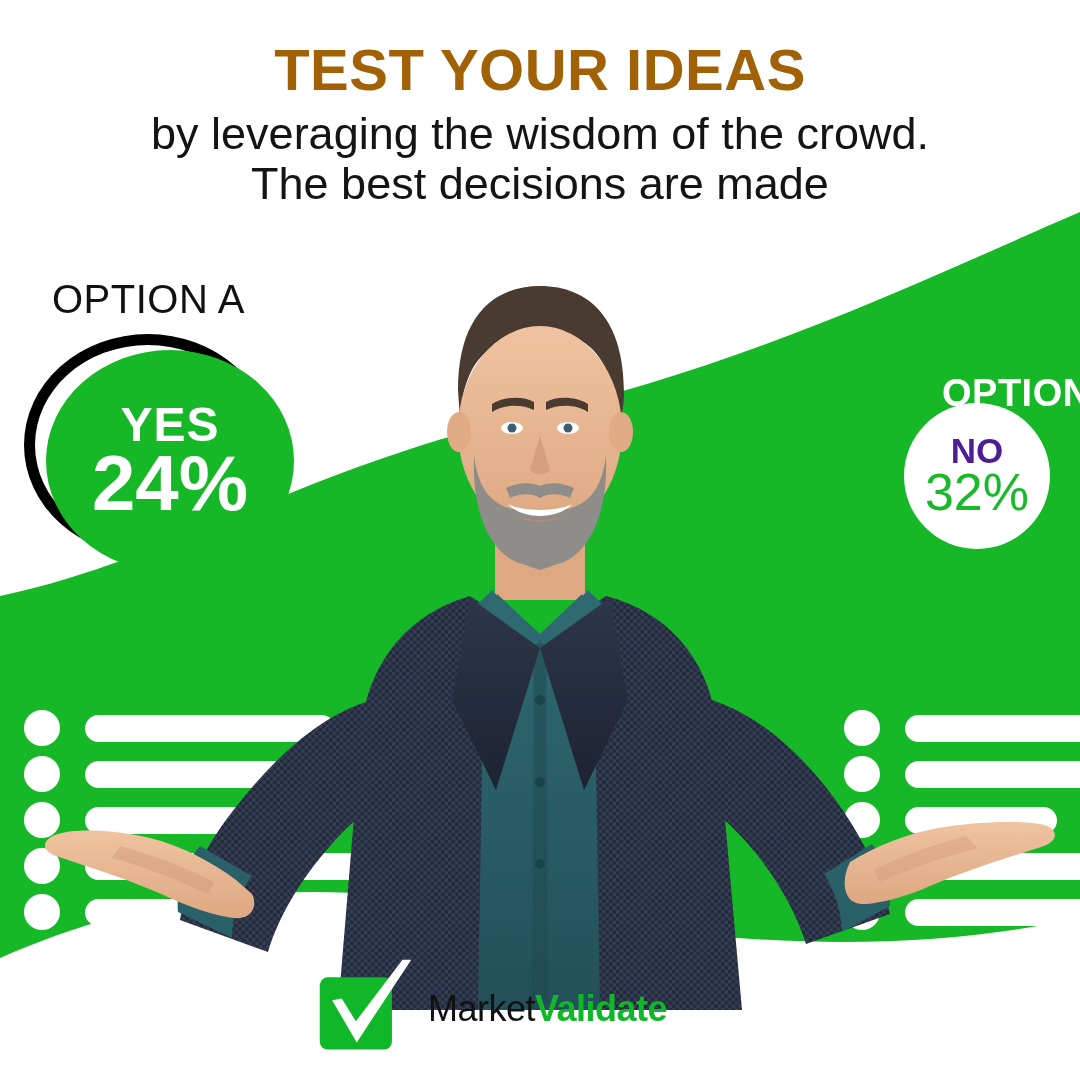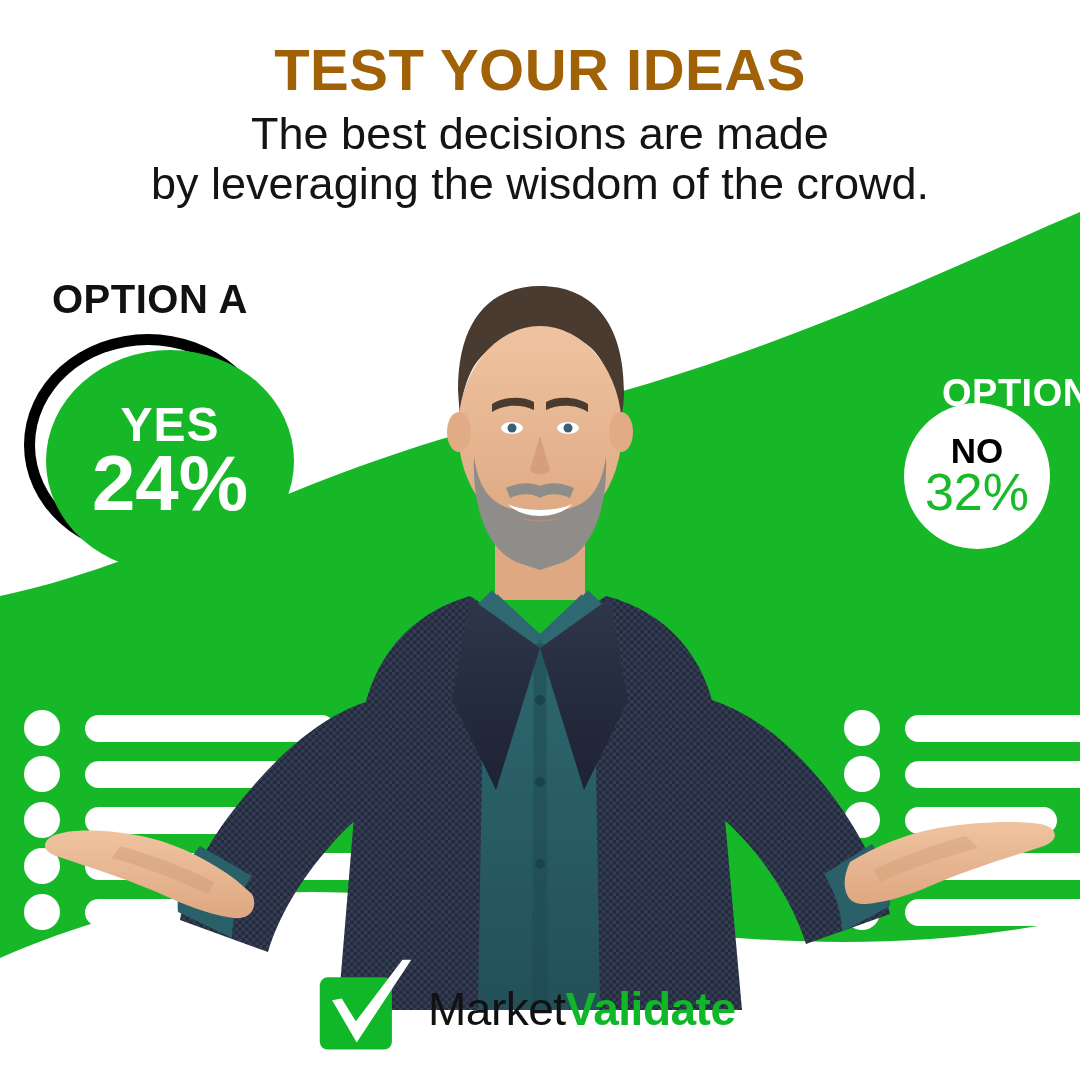--- a/index.html
+++ b/index.html
@@ -18,21 +18,21 @@
   }
   .subtitle{
     margin:8px 0 0 0;font-size:45px;font-weight:400;line-height:1.12;color:#141414;
     font-family:"Liberation Sans",sans-serif;
   }
   .subtitle span{display:block;}
 
   
   .optA-label{
     position:absolute;left:52px;top:277px;z-index:40;
-    font-size:40px;font-weight:700;color:#111;letter-spacing:0.5px;
+    font-size:40px;font-weight:400;color:#111;letter-spacing:0.5px;
   }
   .optA-badge{position:absolute;left:24px;top:334px;width:268px;height:242px;z-index:40;}
   .optA-ring{
     position:absolute;left:0;top:0;width:248px;height:222px;
     border:11px solid #000;border-radius:50%;box-sizing:border-box;
   }
   .optA-disc{
     position:absolute;left:22px;top:16px;width:248px;height:222px;border-radius:50%;
     background:#17b828;display:flex;flex-direction:column;align-items:center;justify-content:center;
   }
@@ -42,38 +42,38 @@
   
   .optB-label{
     position:absolute;left:902px;top:372px;z-index:40;
     font-size:38px;font-weight:700;color:#ffffff;letter-spacing:0.5px;margin-left:40px;
   }
   .optB-badge{
     position:absolute;left:904px;top:403px;width:146px;height:146px;border-radius:50%;
     background:#ffffff;z-index:40;
     display:flex;flex-direction:column;align-items:center;justify-content:center;
   }
-  .optB-no{color:#000000;font-size:35px;font-weight:700;line-height:0.95;}
+  .optB-no{color:#4c1d95;font-size:35px;font-weight:700;line-height:0.95;}
   .optB-pct{color:#19b92a;font-size:52px;font-weight:400;line-height:0.98;margin-top:-1px;}
 
   
   .bullets{position:absolute;z-index:15;}
   .bullets.left{left:24px;top:706px;}
   .bullets.right{left:844px;top:706px;}
   .brow{display:flex;align-items:center;height:44px;margin-bottom:2px;}
   .bdot{width:36px;height:36px;border-radius:50%;background:#ffffff;flex:0 0 auto;}
   .bbar{height:27px;border-radius:14px;background:#ffffff;margin-left:25px;flex:0 0 auto;}
 
   
   .person{position:absolute;left:0;top:0;width:1080px;height:1080px;z-index:20;pointer-events:none;}
 
   
   .logo{position:absolute;left:318px;top:965px;z-index:40;display:flex;align-items:center;}
   .logo-mark{position:relative;width:88px;height:88px;flex:0 0 auto;}
-  .logo-word{margin-left:22px;font-size:46px;font-weight:700;line-height:1;letter-spacing:-0.5px;white-space:nowrap;}
+  .logo-word{margin-left:22px;font-size:36px;font-weight:700;line-height:1;letter-spacing:-0.5px;white-space:nowrap;}
   .logo-word .m{color:#111111;font-weight:400;}
   .logo-word .v{color:#10b728;font-weight:700;}
 </style>
 </head>
 <body>
 
 <div id="poster">
 
   <svg class="bg-svg" viewBox="0 0 1080 1080" preserveAspectRatio="none">
 
@@ -160,22 +160,22 @@
     <path fill="#8e8d8a" d="M506,488 C518,482 532,482 540,486 C548,482 562,482 574,488
              L570,498 C558,492 546,494 540,498 C534,494 522,492 510,498 Z"></path>
 
     <path fill="#ffffff" d="M508,504 C522,520 558,520 572,504 C556,512 524,512 508,504 Z"></path>
     <path fill="#c98a70" opacity="0.8" d="M512,514 C524,524 556,524 568,514 C554,522 526,522 512,514 Z"></path>
   </svg>
 
   <div class="header">
     <h1 class="title">TEST YOUR IDEAS</h1>
     <p class="subtitle">
+      <span>by leveraging the wisdom of the crowd.</span>
       <span>The best decisions are made</span>
-      <span>by leveraging the wisdom of the crowd.</span>
     </p>
   </div>
 
   <div class="optA-label">OPTION A</div>
   <div class="optA-badge">
     <div class="optA-ring"></div>
     <div class="optA-disc">
       <div class="optA-yes">YES</div>
       <div class="optA-pct">24%</div>
     </div>

